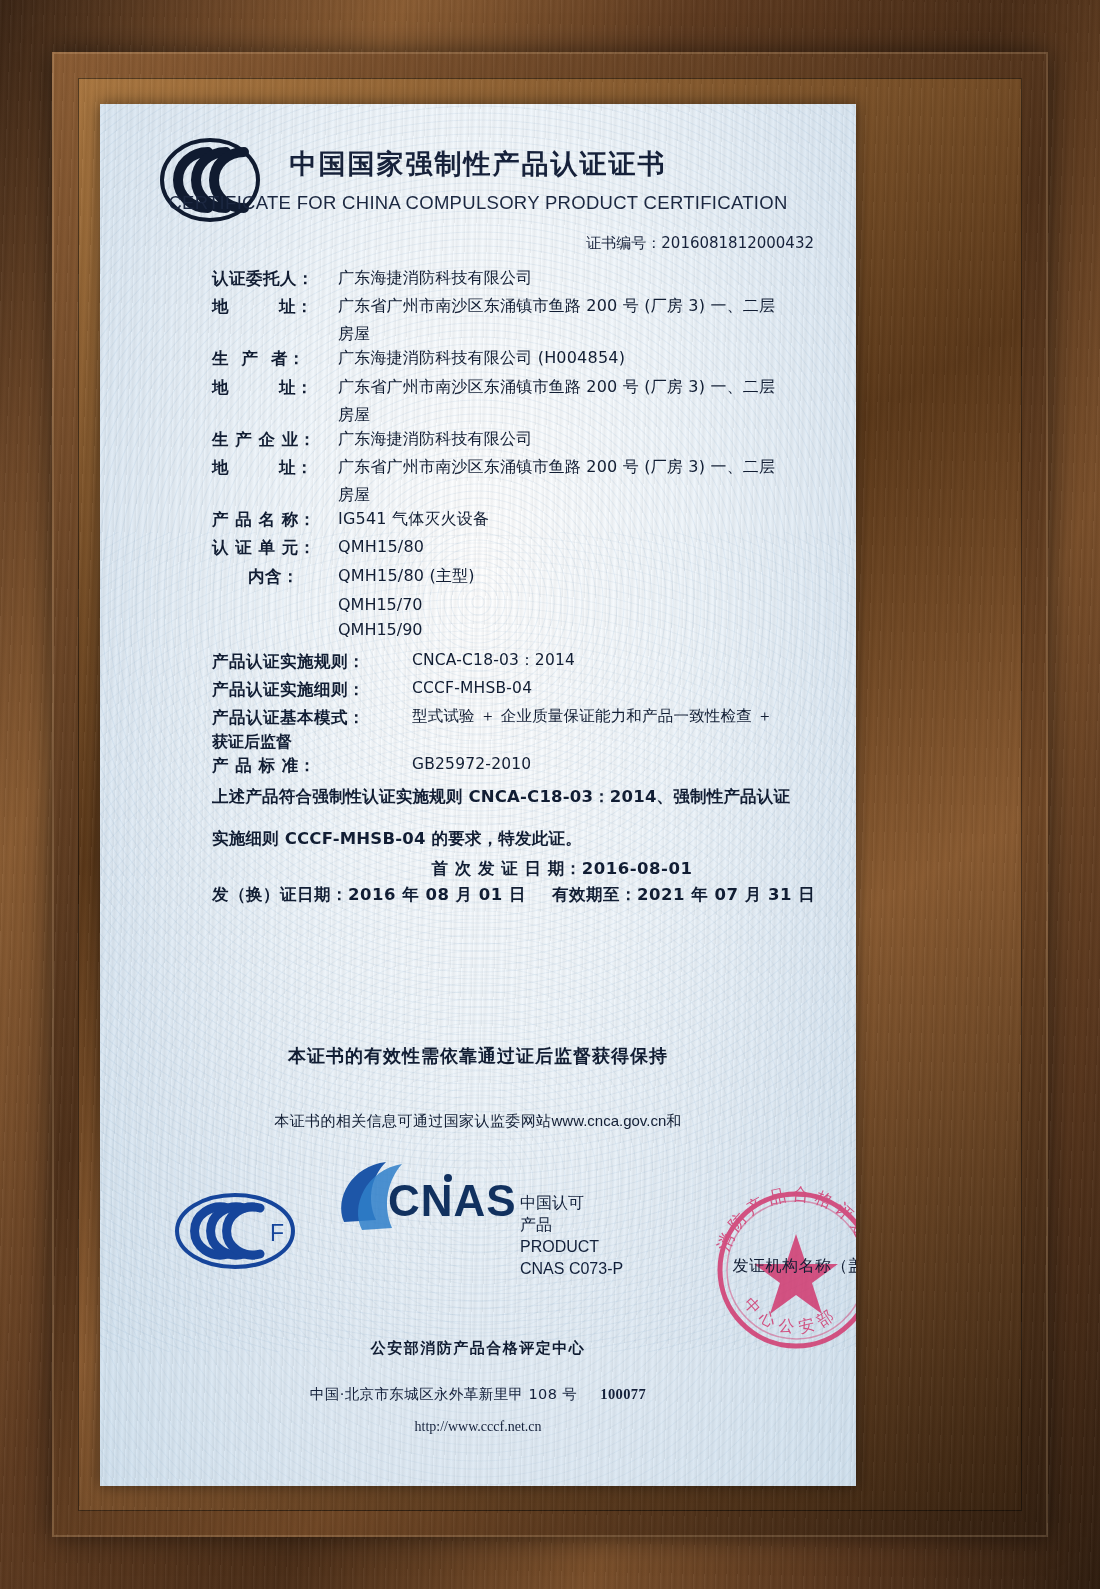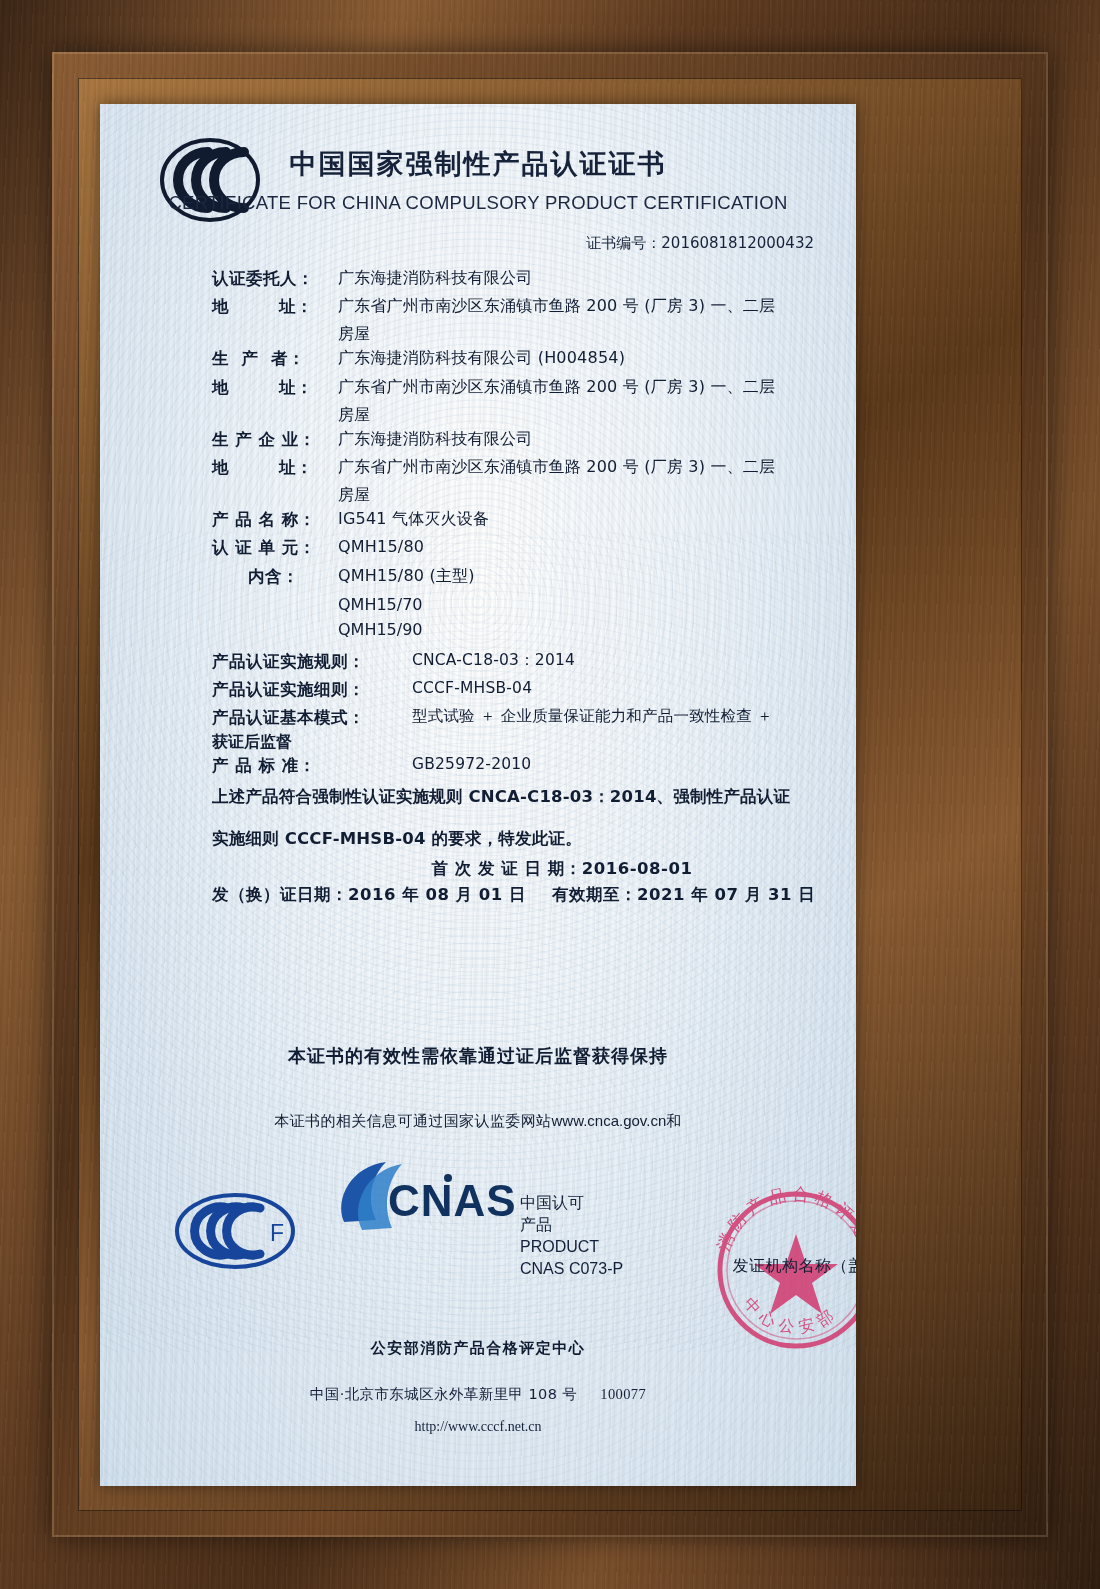--- a/index.html
+++ b/index.html
@@ -273,21 +273,21 @@
   }
   .addr-line {
     position: absolute;
     left: 0; right: 0; top: 1281px;
     text-align: center;
     font-family: "DejaVu Sans", sans-serif;
     font-size: 14.5px;
     color: #14203a;
     letter-spacing: 0.4px;
   }
-  .addr-line .zip { display: inline-block; margin-left: 23px; font-family: "Liberation Serif", serif; }
+  .addr-line .zip { display: inline-block; margin-left: 23px; font-family: "Liberation Serif", serif; font-weight: bold; }
   .site-line {
     position: absolute;
     left: 0; right: 0; top: 1315px;
     text-align: center;
     font-family: "Liberation Serif", serif;
     font-size: 14px;
     color: #14203a;
   }
 </style>
 </head>

